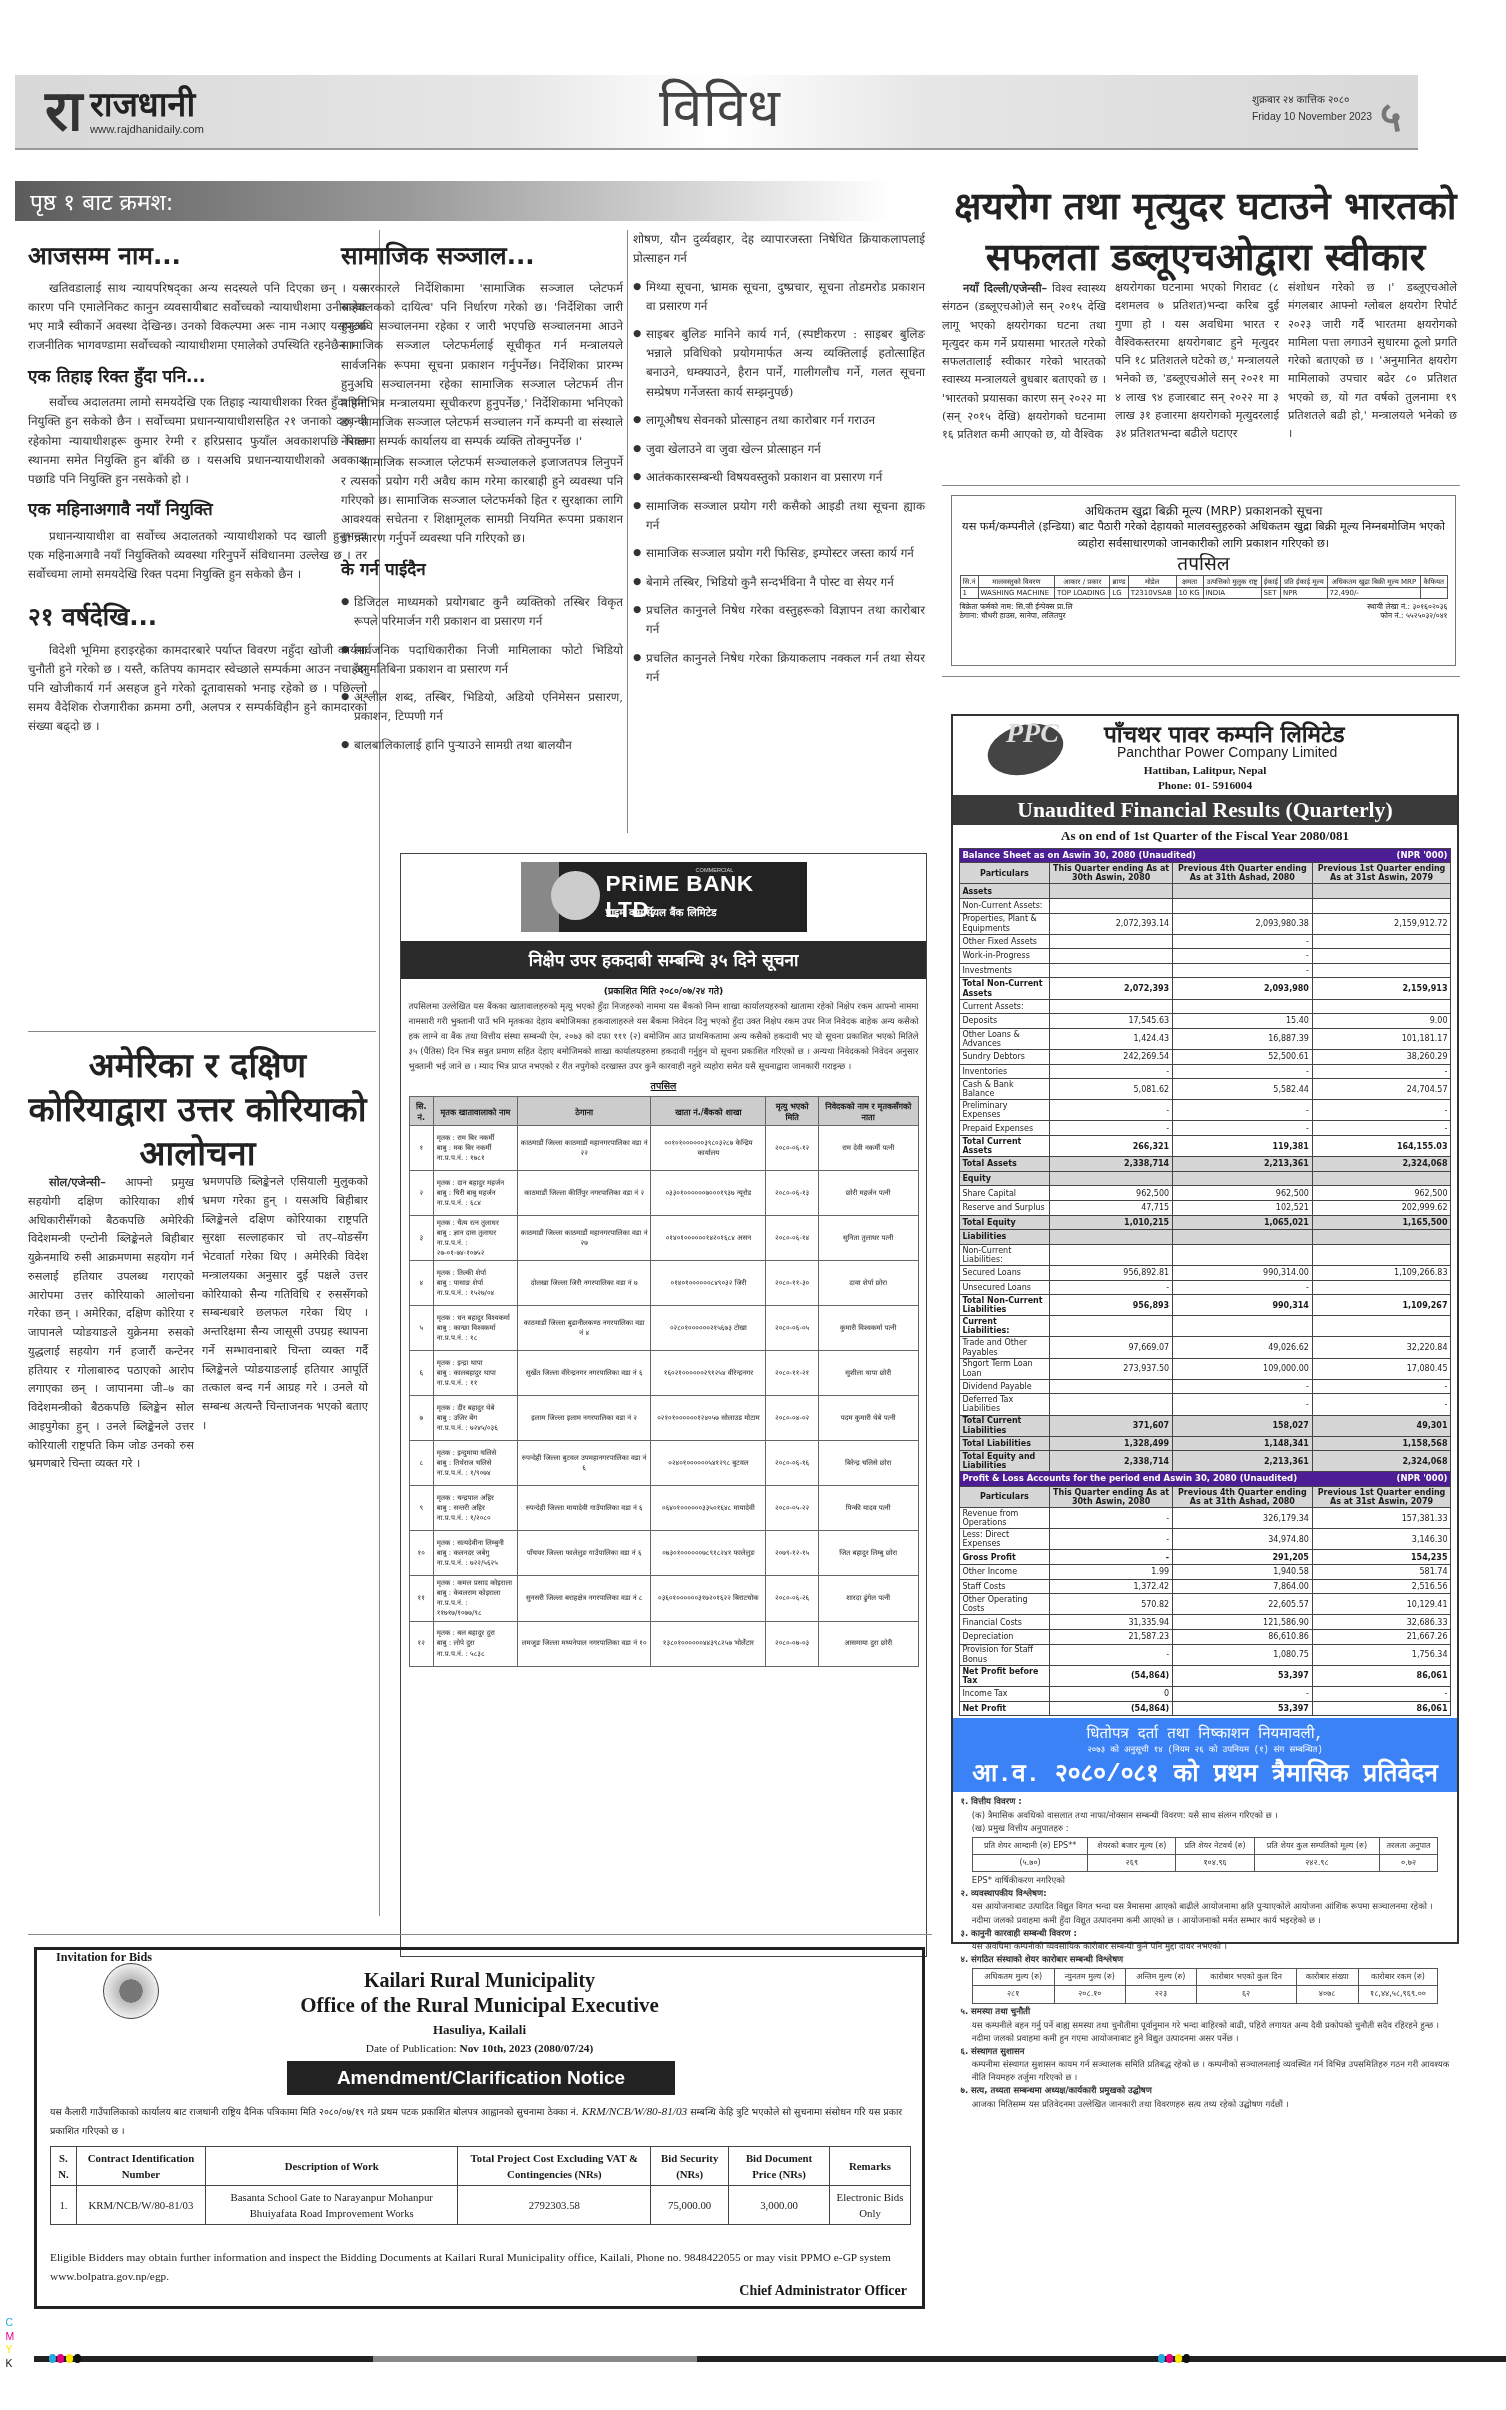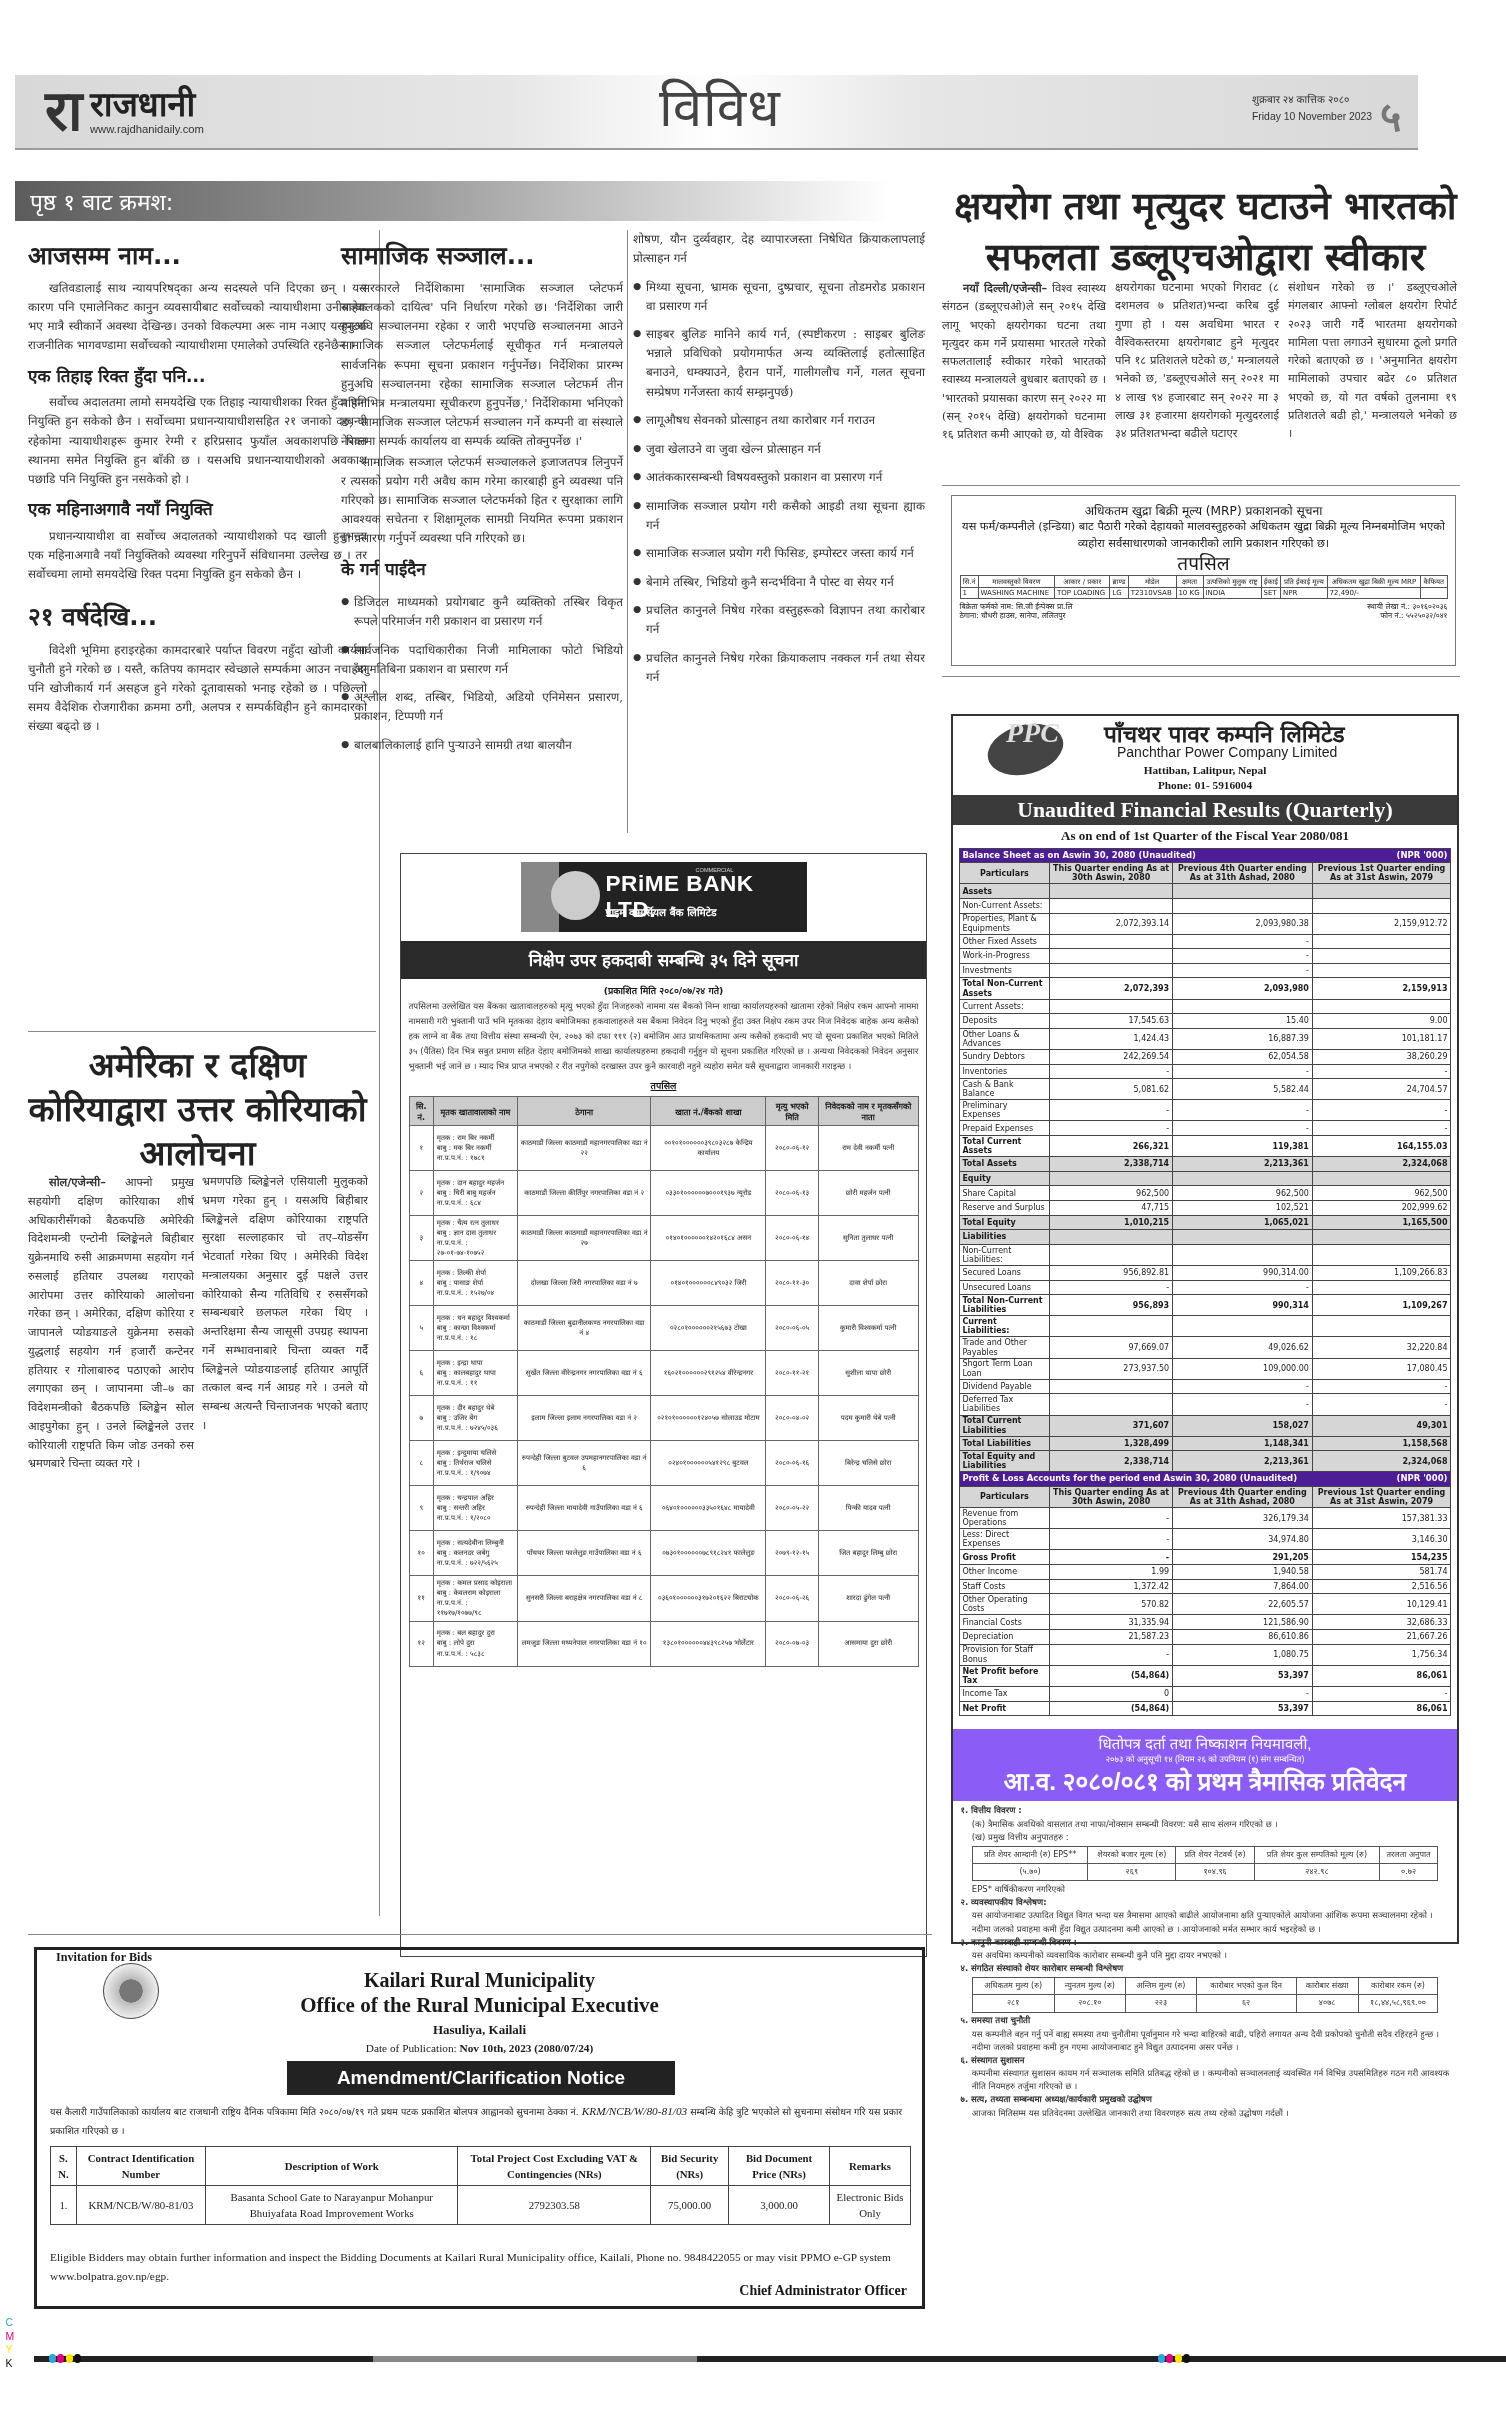--- a/index.html
+++ b/index.html
@@ -46,21 +46,21 @@
   .pp-sub{text-align:center;font-family:"Liberation Serif",serif;font-size:13px;font-weight:bold;height:22.6px;line-height:22.6px}
   .fin{width:calc(100% - 11.3px);margin:0 5.6px;font-family:"DejaVu Sans",sans-serif}
   .fin td,.fin th{border:0.9px solid #444;font-size:8px;padding:0.9px 2.8px;height:14.6px;line-height:1.15}
   .fin td.n{text-align:right}
   .fin th{background:#d6d6d6;font-weight:bold;text-align:center;font-size:8px}
   .fin tr.cap td{background:#4c1d95;color:#fff;font-weight:bold;font-size:8.5px}
   .fin tr.b td{font-weight:bold}
   .fin tr.g td{background:#d6d6d6;font-weight:bold}
   .fin tr.sec td{background:#d6d6d6;font-weight:bold}
   .cap-r{float:right}
-  .np-band{background:#8b5cf6;color:#fff;text-align:center;font-family:Liberation Sans, sans-serif;margin-top:13px;padding:3.8px 0}
+  .np-band{background:#3b82f6;color:#fff;text-align:center;font-family:Liberation Mono, monospace;margin-top:2px;padding:3.8px 0}
   .np-band .a{font-size:15px}
   .np-band .b{font-size:8.5px}
   .np-band .c{font-size:24.5px;font-weight:bold}
   .np-body{padding:3.8px 7.5px;font-family:"DejaVu Sans",sans-serif;font-size:8.5px;line-height:1.55;color:#333}
   .np-body .it{font-weight:bold}
   .rt td,.rt th{border:0.9px solid #555;font-size:8px;text-align:center;padding:1.9px;font-weight:normal}
   
   .pb{left:400px;top:853px;width:527px;height:1104px;border:1.9px solid #444}
   .pb-logo{margin:7.5px auto 0;width:286px;height:70px;background:#222;position:relative}
   .pb-logo .stripe{position:absolute;left:0;top:0;width:38px;height:70px;background:#888}
@@ -314,21 +314,21 @@
         </tr>
         <tr>
           <td>Other Loans &amp; Advances</td>
           <td class="n">1,424.43</td>
           <td class="n">16,887.39</td>
           <td class="n">101,181.17</td>
         </tr>
         <tr>
           <td>Sundry Debtors</td>
           <td class="n">242,269.54</td>
-          <td class="n">62,054.58</td>
+          <td class="n">52,500.61</td>
           <td class="n">38,260.29</td>
         </tr>
         <tr>
           <td>Inventories</td>
           <td class="n">-</td>
           <td class="n">-</td>
           <td class="n">-</td>
         </tr>
         <tr>
           <td>Cash &amp; Bank Balance</td>

